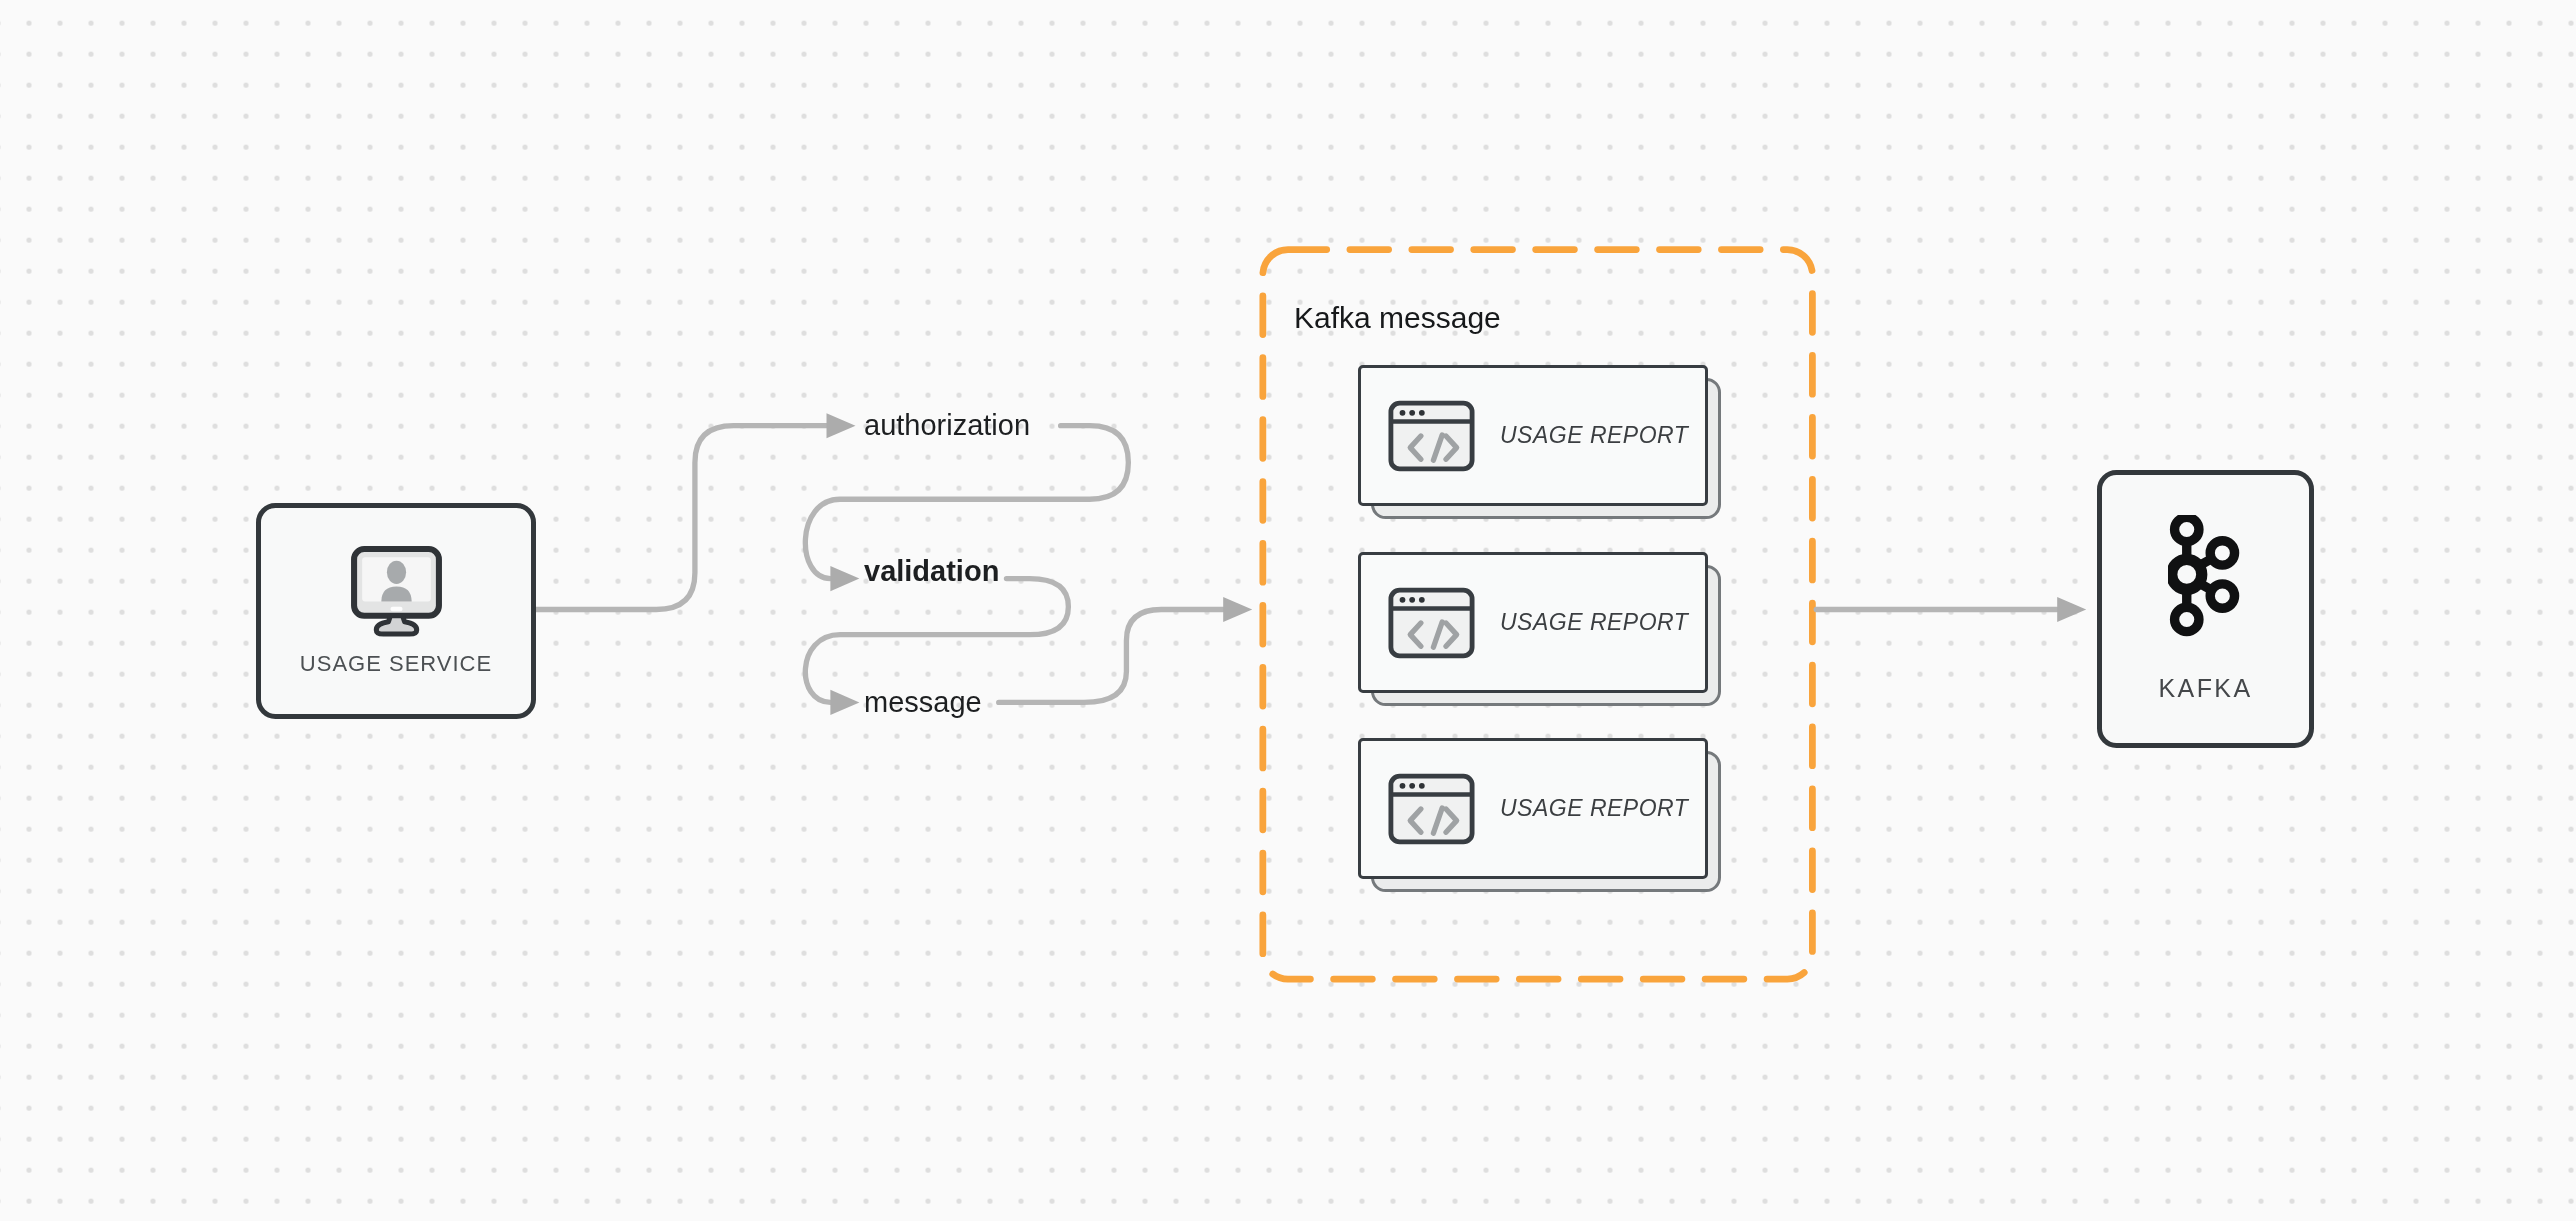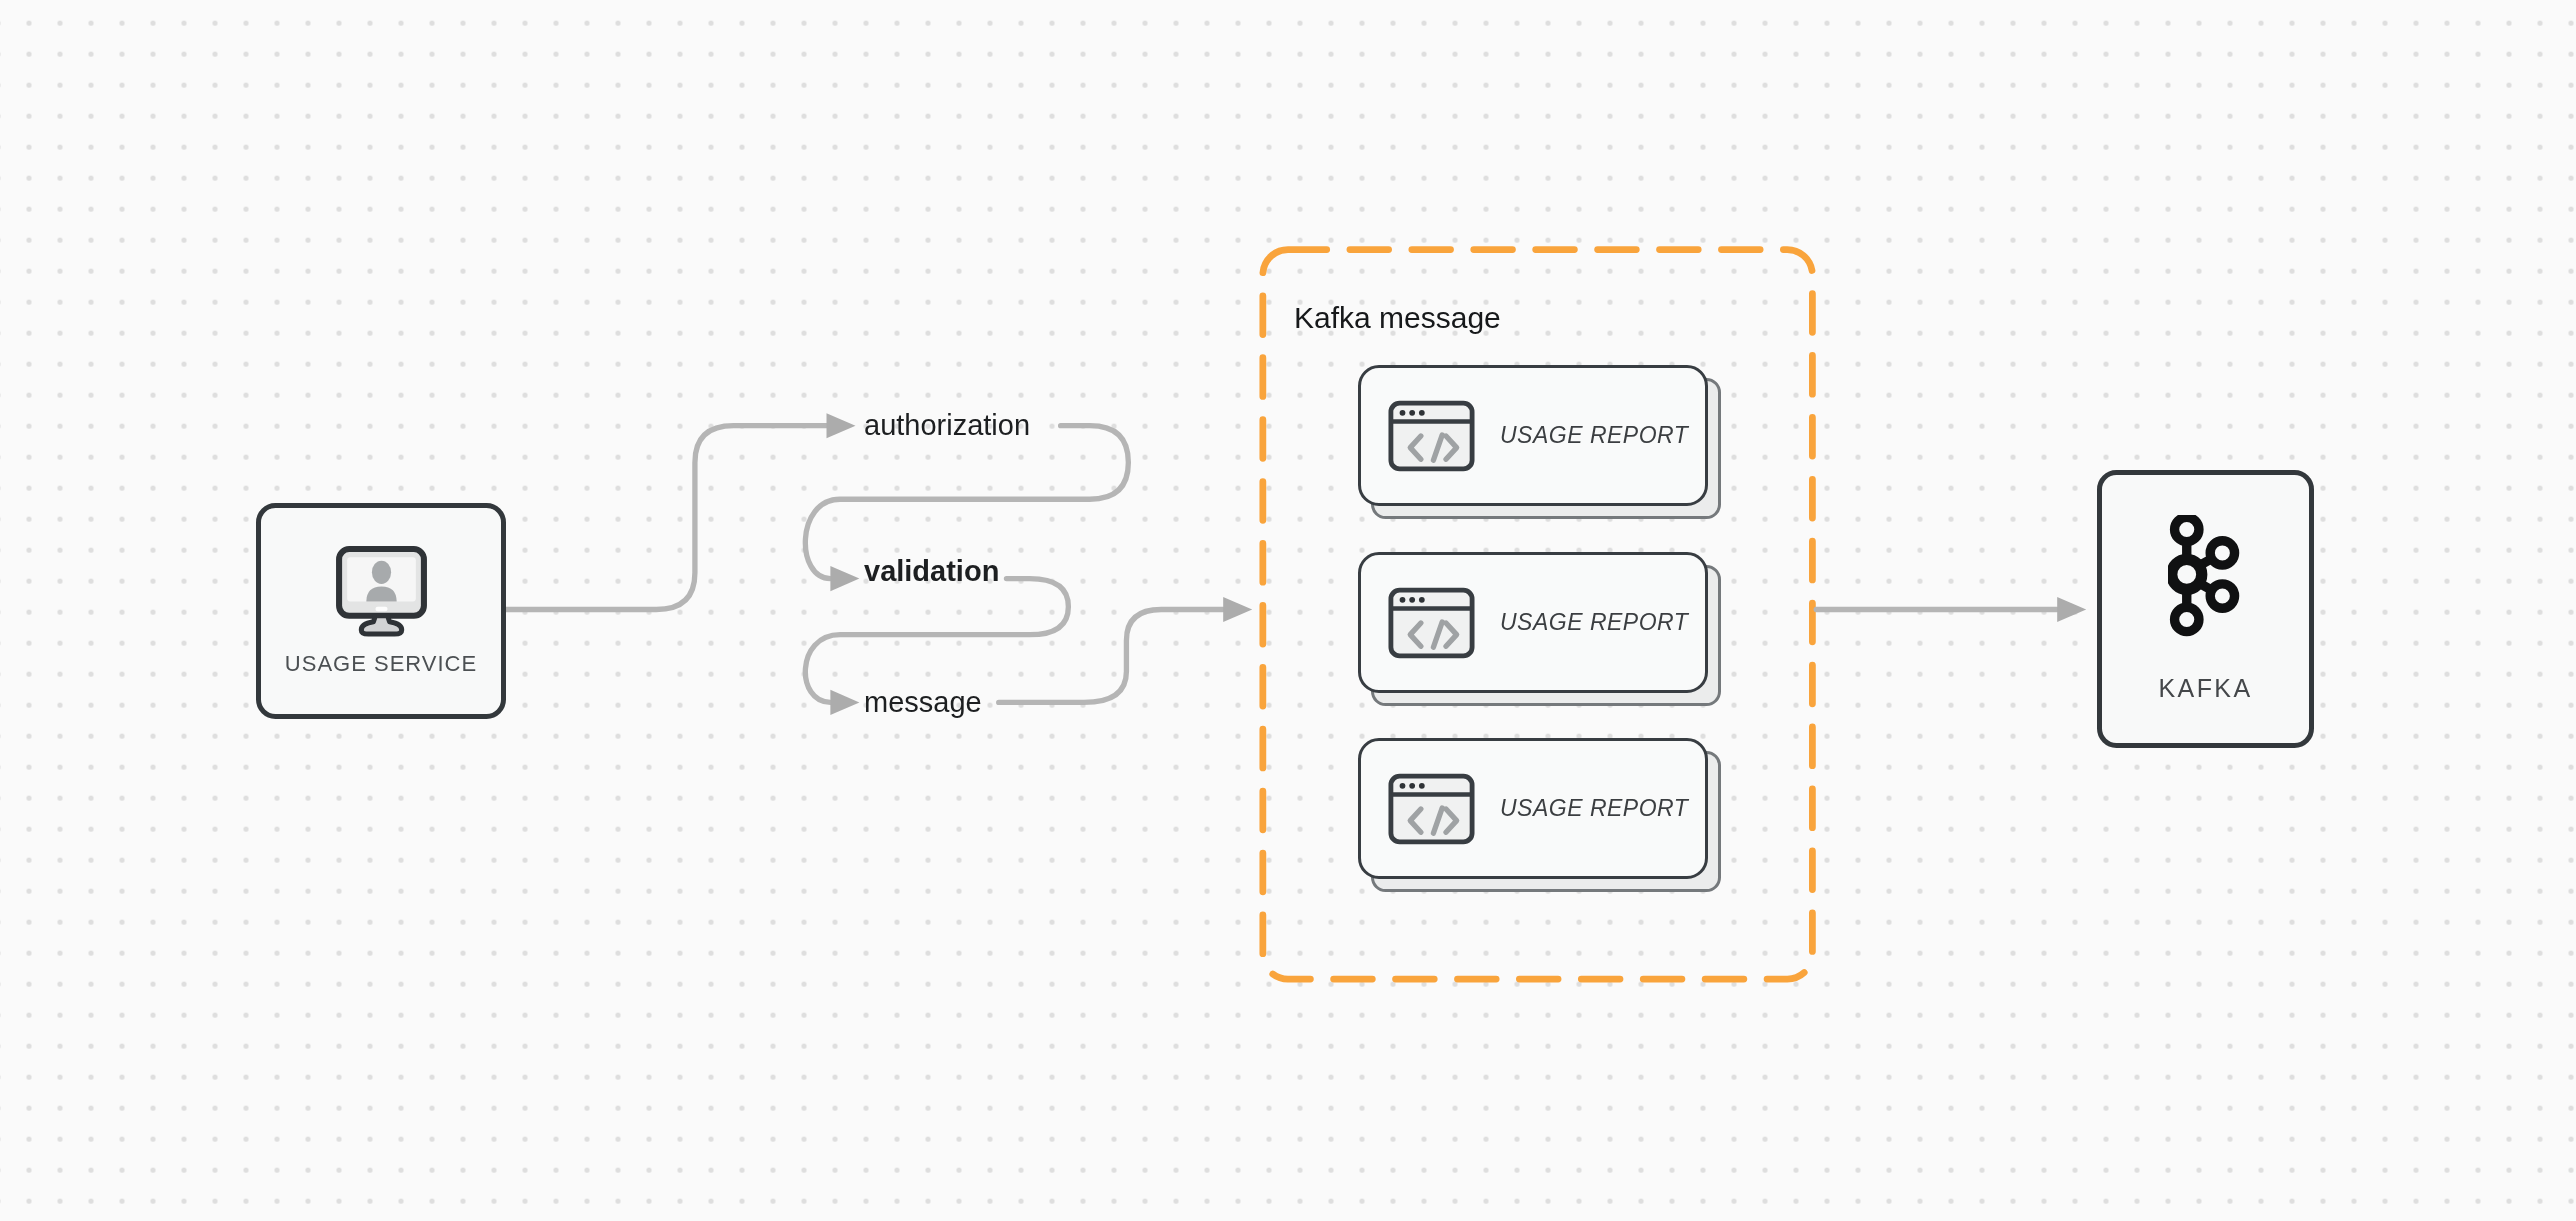--- a/index.html
+++ b/index.html
@@ -41,21 +41,21 @@
     position: absolute;
     box-sizing: border-box;
     background: #f8f9f9;
     border: 5.8px solid #33383c;
     border-radius: 19.4px;
     display: flex;
     flex-direction: column;
     align-items: center;
     justify-content: center;
   }
-  .node-usage-service { left: 256px; top: 503px; width: 250px; height: 216px; }
+  .node-usage-service { left: 256px; top: 503px; width: 280px; height: 216px; }
   .node-kafka        { left: 2097px; top: 470px; width: 217px; height: 278px; }
 
   .node-label {
     color: #4c5053;
     font-size: 22px;
     letter-spacing: 1px;
     white-space: nowrap;
   }
   .node-usage-service .node-label { margin-top: 13.5px; }
   .node-kafka .node-label { margin-top: 27px; font-size: 25px; letter-spacing: 2.4px; color: #44474a; }
@@ -95,21 +95,21 @@
     border: 3.9px solid #75797c;
     border-radius: 14.5px;
   }
   .card-front {
     position: absolute;
     left: 0; top: 0;
     width: 100%; height: 100%;
     box-sizing: border-box;
     background: #f9fafa;
     border: 3.9px solid #383d42;
-    border-radius: 21px;
+    border-radius: 5px;
     display: flex;
     align-items: center;
     padding-left: 27px;
   }
   .card-label {
     margin-left: 25px;
     font-style: italic;
     font-size: 23px;
     font-weight: 500;
     letter-spacing: 0.5px;

